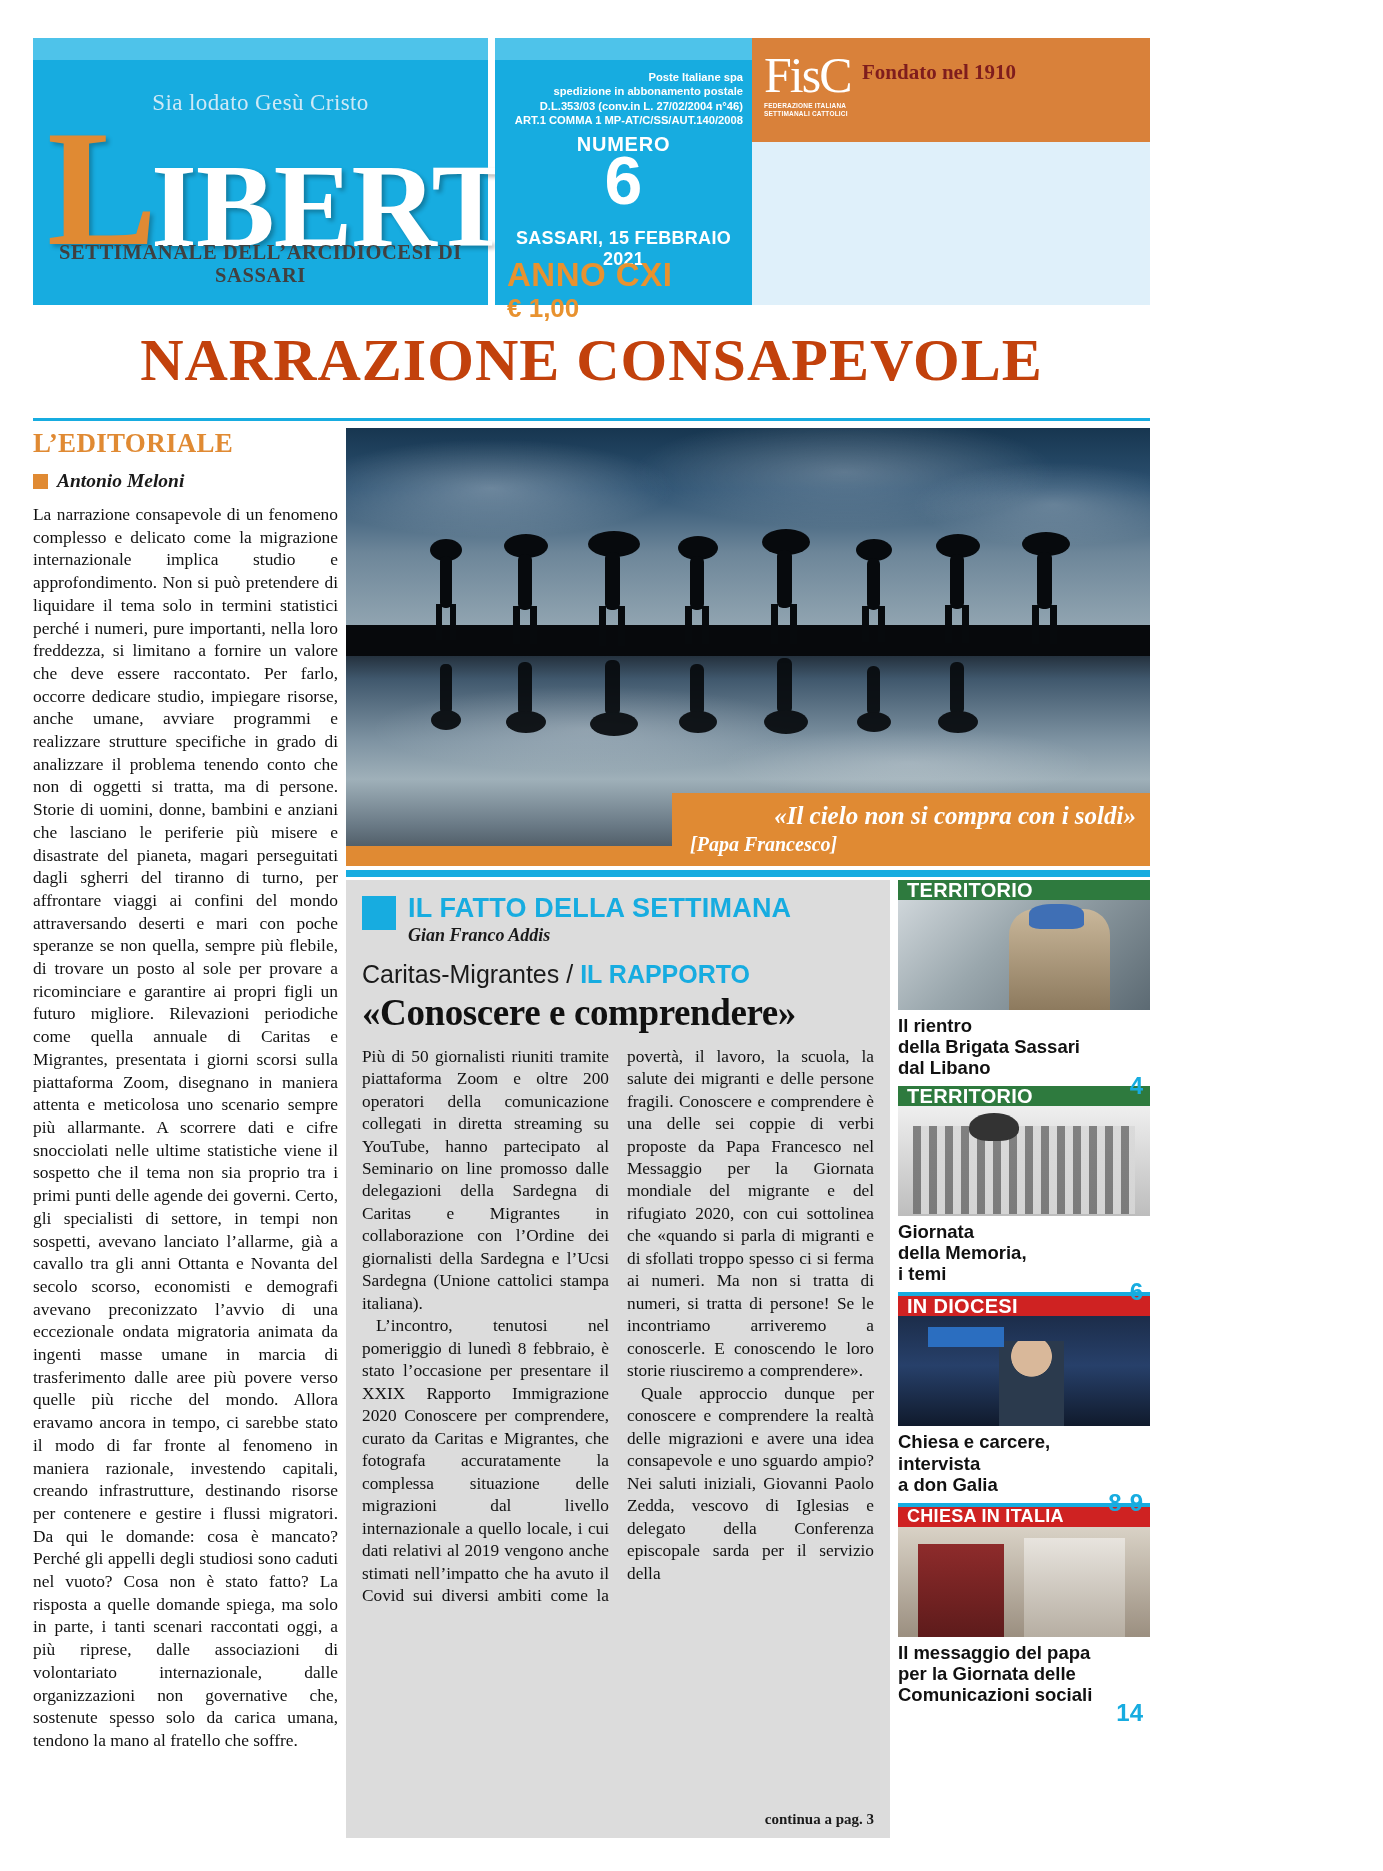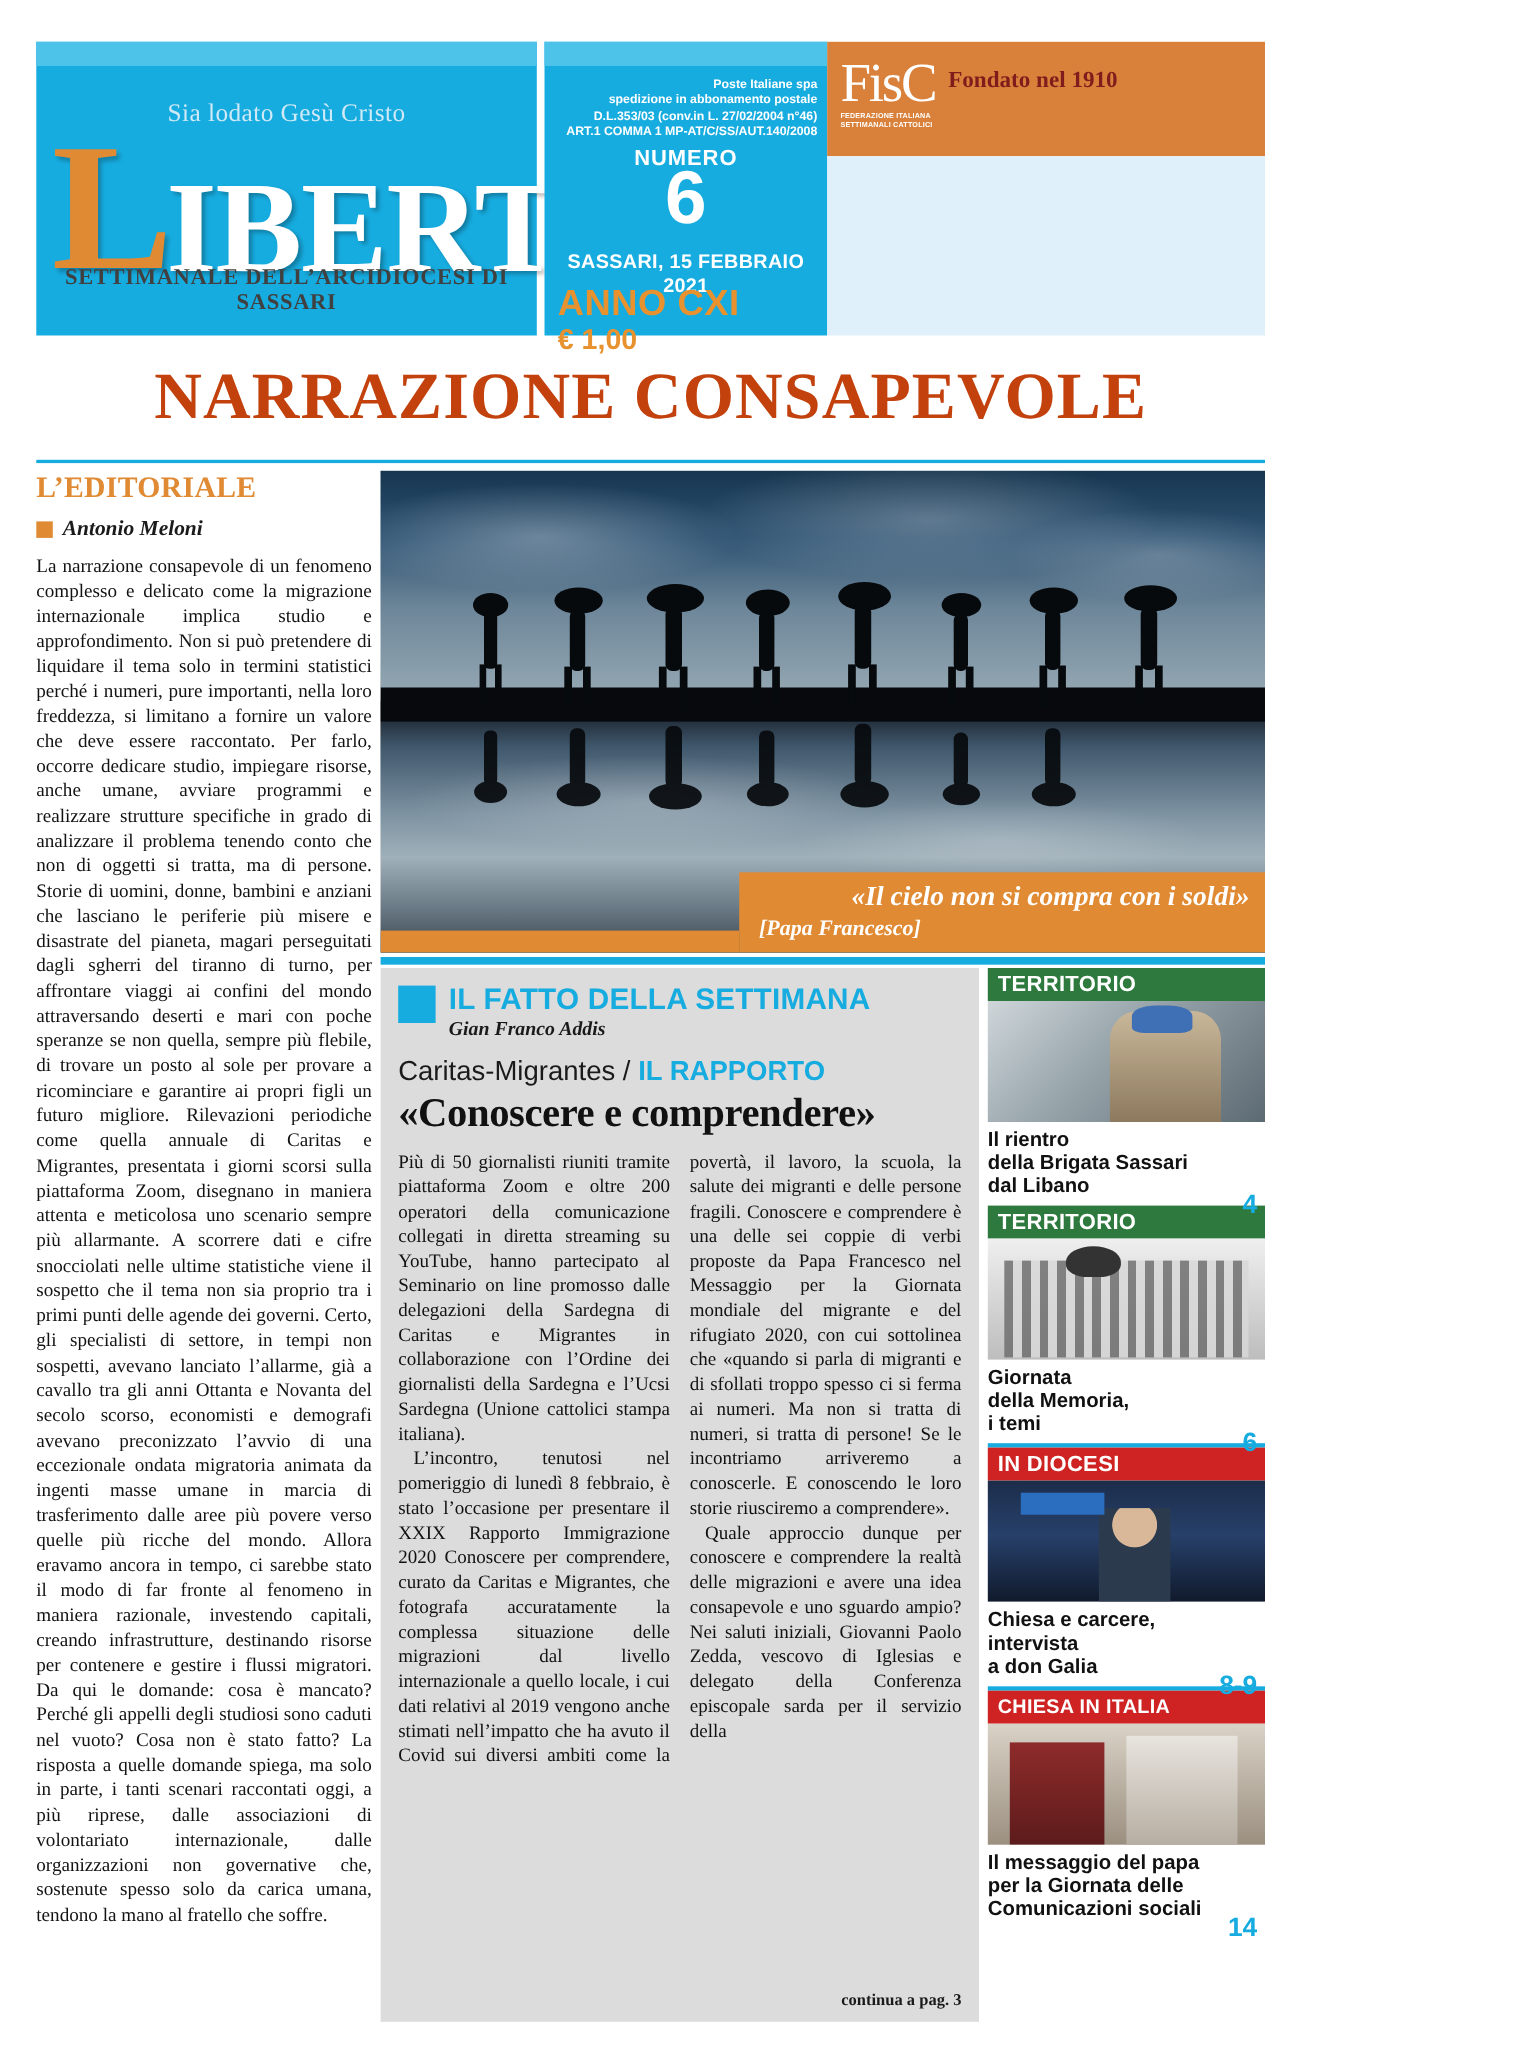--- a/index.html
+++ b/index.html
@@ -114,21 +114,21 @@
     font-family: "Liberation Serif", serif; font-size: 17.3px; line-height: 1.30;
     text-align: justify; color: #111; hyphens: auto; height: 838px; }
   .m-cols p { margin: 0; text-indent: 0; }
   .m-cols p + p { text-indent: 14px; }
   .m-cont { position: absolute; right: 16px; bottom: 10px;
     font-family: Liberation Serif, serif; font-weight: 700; font-size: 15px; color: #1a1a1a; text-align: right; }
 
   
   .side { position: absolute; left: 898px; top: 880px; width: 252px; }
   .sbox { position: relative; margin-bottom: 8px; }
-  .s-label { position: relative; height: 30px; display: flex; align-items: center;
+  .s-label { position: relative; height: 20px; display: flex; align-items: center;
     padding-left: 9px; color: #fff; font-family: "Liberation Sans", sans-serif;
     font-weight: 700; font-size: 20px; letter-spacing: .3px; }
   .s-page { position: absolute; right: 7px; bottom: -22px; color: #17ace0;
     font-family: "Liberation Sans", sans-serif; font-weight: 700; font-size: 24px; z-index: 4; }
   .s-thumb { width: 100%; height: 110px; background: #5a6a74; position: relative; overflow: hidden; }
   .s-cap { margin-top: 5px; font-family: "Liberation Sans", sans-serif; font-weight: 700;
     font-size: 18.5px; line-height: 1.14; color: #111; }
   .topline { height: 4px; width: 100%; background: #17ace0; }
 
   

